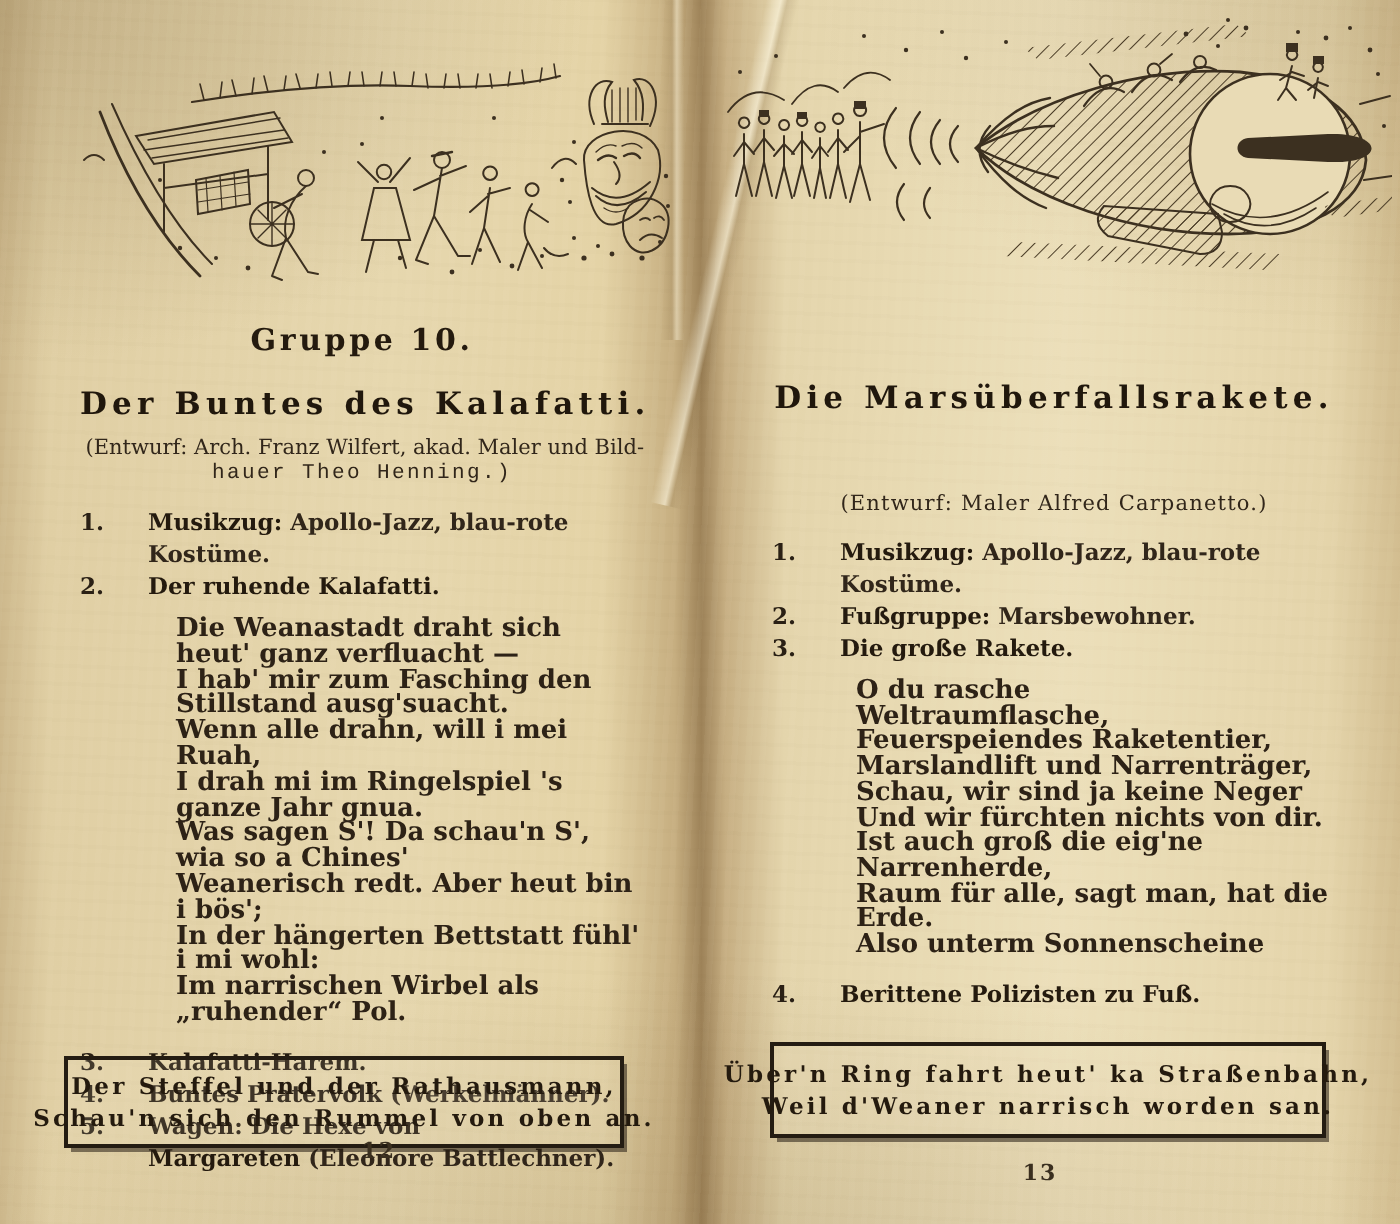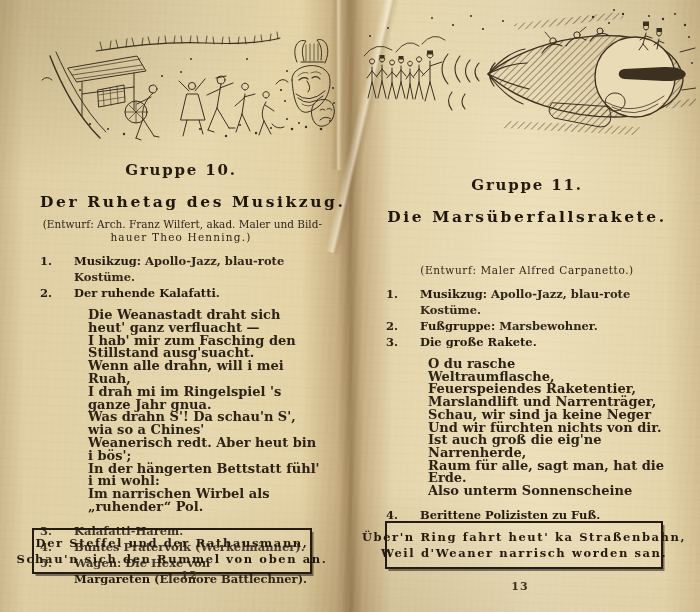--- a/index.html
+++ b/index.html
@@ -37,21 +37,21 @@
   .col-right{left:386px;top:176px;}
   .group-heading{
     text-align:center;font-size:15px;font-weight:bold;letter-spacing:1.8px;color:#241a0e;
   }
   .page-title{
     text-align:center;font-size:15.5px;font-weight:bold;letter-spacing:2.6px;
     margin-top:13px;color:#20170c;white-space:nowrap;
   }
   .entwurf{font-size:10.5px;margin-top:7px;line-height:13px;color:#31261a;}
   .entwurf .l1{text-align:right;}
-  .entwurf .l2{text-align:center;letter-spacing:1.2px;}
+  .entwurf .l2{text-align:center;letter-spacing:1.2px;font-family:Liberation Mono, monospace;}
   .entwurf .c{text-align:center;letter-spacing:.6px;margin-top:38px;}
   .items{margin-top:9px;font-size:11.5px;line-height:16px;}
   .item{display:flex;}
   .item .num{flex:0 0 17px;font-weight:bold;}
   .item .itext{flex:1;margin-left:17px;}
   .item .lead{font-weight:bold;color:#241a0e;}
   .item .rest:not(:empty){margin-left:4px;font-weight:600;color:#31261a;}
   .poem{font-size:13px;line-height:12.8px;margin-top:8px;font-weight:700;color:#2d2216;}
   .poem-l{margin-left:48px;}
   .poem-r{margin-left:42px;line-height:12.7px;}
@@ -251,41 +251,41 @@
       <circle cx="252" cy="2" r="1"></circle>
         <circle cx="287" cy="8" r="1"></circle>
         <circle cx="330" cy="55" r="1"></circle>
       <circle cx="8" cy="28" r="1"></circle>
         <circle cx="26" cy="20" r="1"></circle>
     </g>
   </svg>
 
   <div class="col col-left">
     <div class="group-heading">Gruppe 10.</div>
-    <div class="page-title">Der Ruhetag des Musikzug.</div>
+    <div class="page-title">Der Buntes des Kalafatti.</div>
     <div class="entwurf">
       <div class="l1">(Entwurf:  Arch. Franz Wilfert, akad. Maler und Bild-</div>
       <div class="l2">hauer Theo Henning.)</div>
     </div>
     <div class="items">
       <div class="item">
         <span class="num">1.</span>
         <span class="itext"><span class="lead">Musikzug:</span><span class="rest">Apollo-Jazz, blau-rote Kostüme.</span></span>
       </div>
       <div class="item">
         <span class="num">2.</span>
         <span class="itext"><span class="lead">Der ruhende Kalafatti.</span><span class="rest"></span></span>
       </div>
     </div>
     <div class="poem">
       <div class="poem-l">Die Weanastadt draht sich heut' ganz verfluacht —</div>
       <div class="poem-l">I hab' mir zum Fasching den Stillstand ausg'suacht.</div>
       <div class="poem-l">Wenn alle drahn, will i mei Ruah,</div>
       <div class="poem-l">I drah mi im Ringelspiel 's ganze Jahr gnua.</div>
-      <div class="poem-l">Was drahn S'! Da schau'n S', wia so a Chines'</div>
+      <div class="poem-l">Was sagen S'! Da schau'n S', wia so a Chines'</div>
       <div class="poem-l">Weanerisch redt. Aber heut bin i bös';</div>
       <div class="poem-l">In der hängerten Bettstatt fühl' i mi wohl:</div>
       <div class="poem-l">Im narrischen Wirbel als „ruhender“ Pol.</div>
     </div>
     <div class="items items2">
       <div class="item">
         <span class="num">3.</span>
         <span class="itext"><span class="lead">Kalafatti-Harem.</span><span class="rest"></span></span>
       </div>
       <div class="item">
@@ -293,21 +293,20 @@
         <span class="itext"><span class="lead">Buntes Pratervolk</span><span class="rest">(Werkelmänner).</span></span>
       </div>
       <div class="item">
         <span class="num">5.</span>
         <span class="itext"><span class="lead">Wagen: Die Hexe von Margareten</span><span class="rest">(Eleonore Battlechner).</span></span>
       </div>
     </div>
   </div>
 
   <div class="col col-right">
-    <div class="group-heading">Gruppe 11.</div>
     <div class="page-title">Die Marsüberfallsrakete.</div>
     <div class="entwurf">
       <div class="c">(Entwurf: Maler Alfred Carpanetto.)</div>
     </div>
     <div class="items">
       <div class="item">
         <span class="num">1.</span>
         <span class="itext"><span class="lead">Musikzug:</span><span class="rest">Apollo-Jazz, blau-rote Kostüme.</span></span>
       </div>
       <div class="item">

